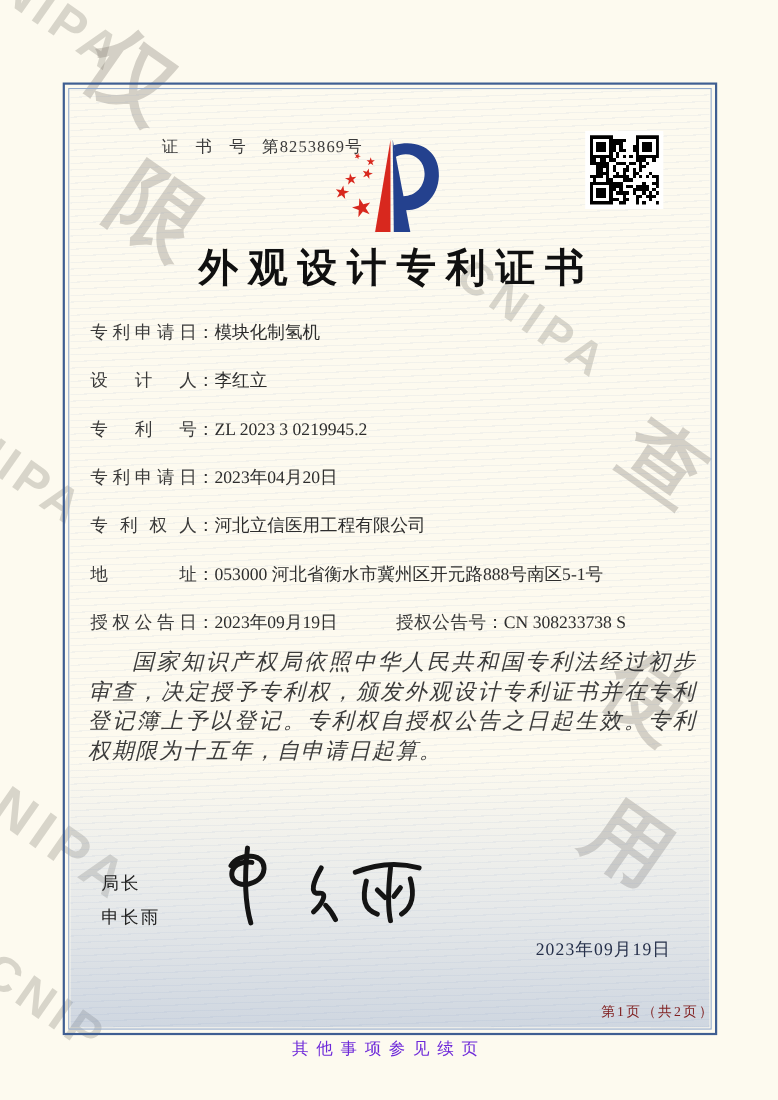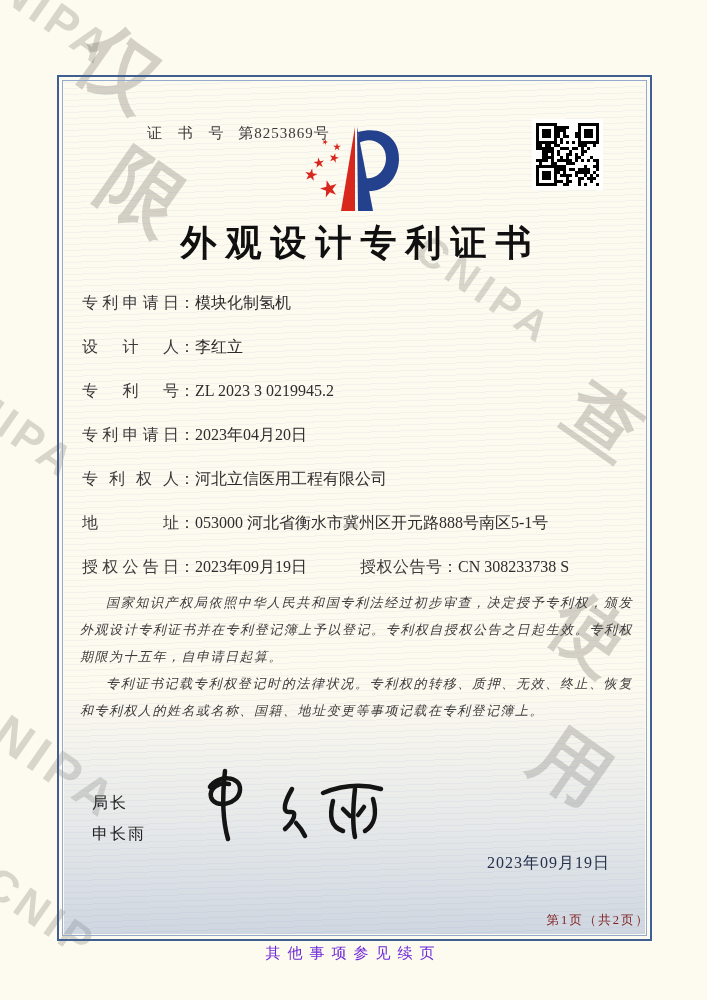--- a/index.html
+++ b/index.html
@@ -46,21 +46,21 @@
   
   .fields{position:absolute;left:23px;top:216px;width:553px;font-size:16px;color:#333;}
   .frow{margin-bottom:25px;line-height:19px;white-space:nowrap;}
   .flabel{display:inline-block;width:97px;text-align:justify;text-align-last:justify;
           vertical-align:top;color:#3a3a3a;}
   .fvalue{color:#2d2d2d;text-align:right;}
   .pairrow .pair2{margin-left:49px;}
   .pairrow .flabel{width:82px;}
 
   
-  .paras{position:absolute;left:21px;top:512px;width:553px;font-size:13px;
+  .paras{position:absolute;left:21px;top:512px;width:553px;font-size:20px;
          font-style:italic;line-height:27px;color:#3c3c3c;letter-spacing:1.5px;text-align:justify;}
   .paras p{margin:0;text-indent:2em;}
 
   
   .signer{position:absolute;left:33px;top:716px;font-size:16px;color:#222;
           font-family:Liberation Mono, monospace;}
   .signer div{margin-bottom:10px;letter-spacing:2px;}
   .sig-svg{position:absolute;left:138px;top:688px;}
   .issue-date{position:absolute;right:40px;top:776px;font-size:16px;color:#26304a;letter-spacing:1px;}
 
@@ -290,21 +290,20 @@
         <span class="flabel" style="width:97px">授权公告日</span><span>：</span><span class="fvalue">2023年09月19日</span>
       </span>
       <span class="pair2">
         <span class="flabel">授权公告号</span><span>：</span><span class="fvalue">CN 308233738 S</span>
       </span>
     </div>
   </div>
 
   <div class="paras">
     <p>国家知识产权局依照中华人民共和国专利法经过初步审查，决定授予专利权，颁发外观设计专利证书并在专利登记簿上予以登记。专利权自授权公告之日起生效。专利权期限为十五年，自申请日起算。</p>
-    <p>专利证书记载专利权登记时的法律状况。专利权的转移、质押、无效、终止、恢复和专利权人的姓名或名称、国籍、地址变更等事项记载在专利登记簿上。</p>
   </div>
 
   <div class="signer">
     <div>局长</div>
     <div>申长雨</div>
   </div>
 
   <div class="sig-svg">
     <svg width="210" height="80" viewBox="0 0 210 80" xmlns="http://www.w3.org/2000/svg" fill="none" stroke="#141414" stroke-width="4.5" stroke-linecap="round" stroke-linejoin="round">
       <path d="M28,6 C26,24 24,50 31,74"></path>

